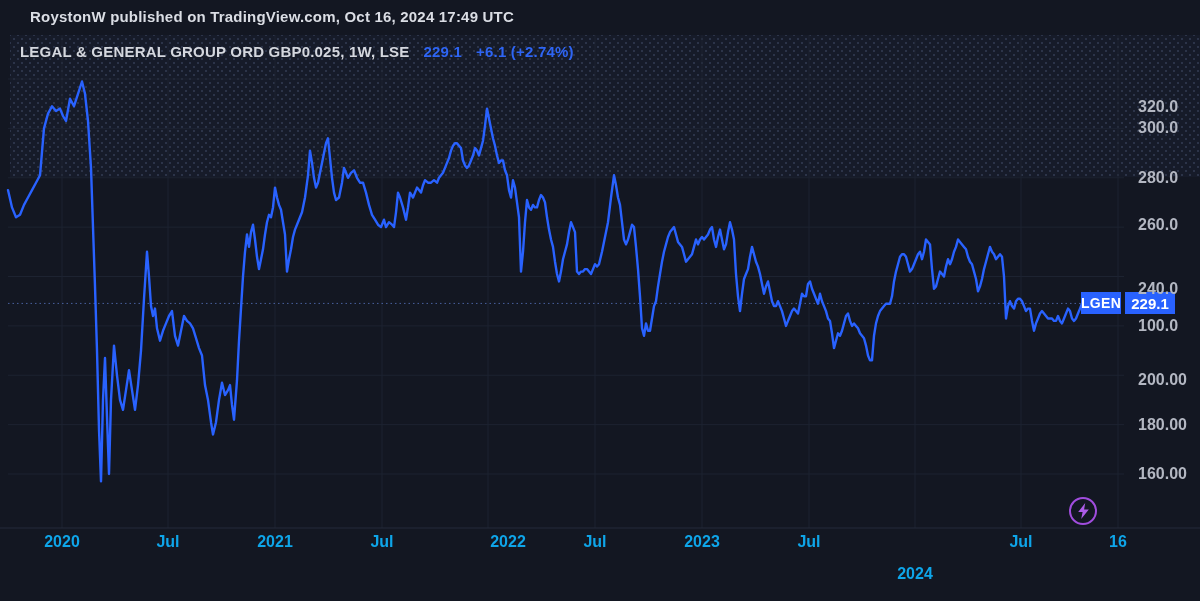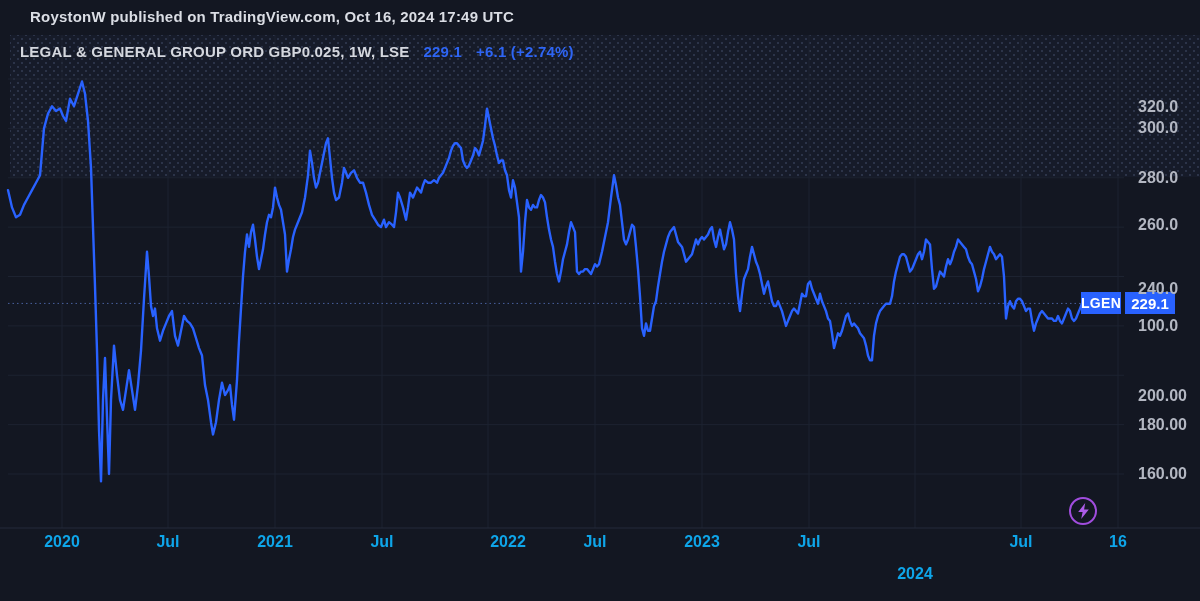--- a/index.html
+++ b/index.html
@@ -111,21 +111,21 @@
     </span>
   </div>
 
 
 <span class="y-label" style="top: 69px; margin-top: 28px;">320.0</span>
     <span class="y-label" style="top: 118.376px;">300.0</span>
     <span class="y-label" style="top: 167.752px;">280.0</span>
     <span class="y-label" style="top: 215px;">260.0</span>
     <span class="y-label" style="top: 279px;">240.0</span>
     <span class="y-label" style="top: 315.88px;">100.0</span>
-    <span class="y-label" style="top: 386px;">200.00</span>
+    <span class="y-label" style="top: 370px;">200.00</span>
     <span class="y-label" style="top: 414.632px;">180.00</span>
     <span class="y-label" style="top: 464.008px;">160.00</span>
     <span class="x-label" style="left: 62px;">2020</span>
     <span class="x-label" style="left: 168px;">Jul</span>
     <span class="x-label" style="left: 275px;">2021</span>
     <span class="x-label" style="left: 382px;">Jul</span>
     <span class="x-label" style="left: 508px;">2022</span>
     <span class="x-label" style="left: 595px;">Jul</span>
     <span class="x-label" style="left: 702px;">2023</span>
     <span class="x-label" style="left: 809px;">Jul</span>

